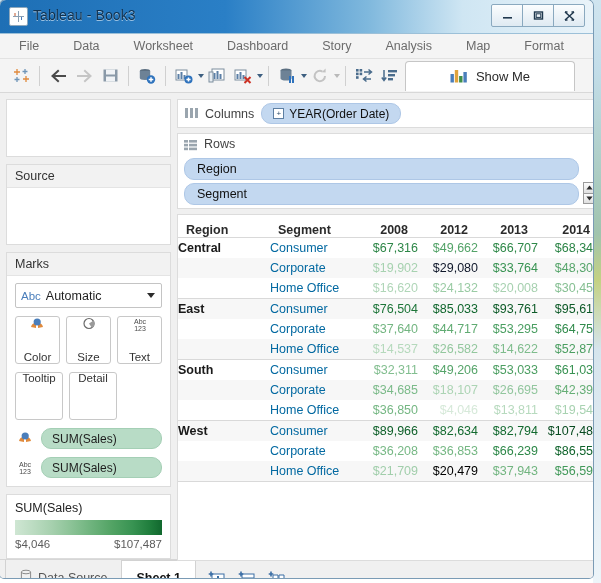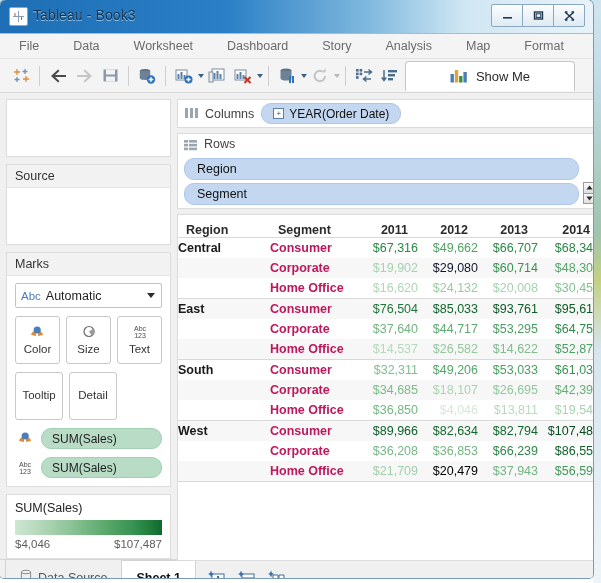--- a/index.html
+++ b/index.html
@@ -103,21 +103,21 @@
   .mark-select{
     height:23px;border:1px solid #c4c4c4;background:#fff;border-radius:2px;
     display:flex;align-items:center;padding:0 5px;font-size:12.5px;color:#1f1f1f;
     position:relative;
   }
   .abc-blue{color:#4a7ebb;font-size:11.5px;margin-right:5px;}
   .sel-caret{position:absolute;right:6px;width:0;height:0;border-left:4px solid transparent;border-right:4px solid transparent;border-top:5px solid #2b2b2b;}
   .mrow{display:flex;gap:6px;margin-top:8px;}
   .mbtn{
     width:46px;height:46px;border:1px solid #c8c8c8;background:#fff;border-radius:3px;
-    display:flex;flex-direction:column;align-items:center;justify-content:center;gap:2px;
+    display:flex;flex-direction:column;align-items:center;justify-content:space-between;gap:2px;
     font-size:11.5px;color:#333;
   }
   .mbtn .lab{line-height:1;}
   .pill-row{display:flex;align-items:center;gap:6px;margin-top:8px;}
   .pill-ico{width:20px;display:flex;align-items:center;justify-content:center;}
   .pill{
     flex:1;height:19px;border-radius:10px;background:#b8dcc6;border:1px solid #a4cfb5;
     display:flex;align-items:center;padding-left:10px;font-size:12px;color:#1d1d1d;
   }
   .legend-card{background:#fff;border:1px solid #dcdcdc;margin-top:7px;padding:6px 8px 8px 8px;}
@@ -172,21 +172,21 @@
   }
   .hdr{
     font-size:12.5px;color:#2b2b2b;font-weight:bold;height:22px;vertical-align:bottom;
     padding-bottom:3px;
   }
   .hdr.l{text-align:left;padding-left:8px;}
   .hdr.r{text-align:right;padding-right:10px;}
   .hline td{border-bottom:1px solid #d9d9d9;height:0;padding:0;}
   .cell{height:20px;font-size:12.5px;vertical-align:middle;}
   .c-region{padding-left:8px;color:#1a1a1a;font-weight:bold;text-align:left;}
-  .c-seg{padding-left:8px;color:#be185d;text-align:left;font-weight:bold;}
+  .c-seg{padding-left:8px;color:#0369a1;text-align:left;}
   .c-val{text-align:right;padding-right:10px;font-variant-numeric:tabular-nums;}
   tr.band td{background:#f7f7f7;}
   tr.grpsep td{border-top:1px solid #d9d9d9;}
 
   
   .tabbar{
     height:35px;background:#f0f0f0;border-top:1px solid #d6d6d6;
     display:flex;align-items:stretch;padding-left:6px;
   }
   .tab{
@@ -536,21 +536,21 @@
               <col style="width:88px">
             <col style="width:60px">
               <col style="width:60px">
               <col style="width:60px">
               <col style="width:62px">
           </colgroup>
           <tbody>
             <tr>
               <td class="hdr l">Region</td>
               <td class="hdr l">Segment</td>
-              <td class="hdr r">2011</td>
+              <td class="hdr r">2008</td>
               <td class="hdr r">2012</td>
               <td class="hdr r">2013</td>
               <td class="hdr r">2014</td>
             </tr>
             <tr class="hline">
                 <td colspan="6"></td>
               </tr>
           </tbody>
           <tbody id="xt-rows">
               <tr>
@@ -559,21 +559,21 @@
                 <td class="cell c-val" style="color: rgb(45, 134, 71);">$67,316</td>
                 <td class="cell c-val" style="color: rgb(83, 163, 104);">$49,662</td>
                 <td class="cell c-val" style="color: rgb(46, 136, 72);">$66,707</td>
                 <td class="cell c-val" style="color: rgb(43, 132, 70);">$68,346</td>
               </tr>
               <tr class=" band">
                 <td class="cell c-region"></td>
                 <td class="cell c-seg">Corporate</td>
                 <td class="cell c-val" style="color: rgb(167, 210, 176);">$19,902</td>
                 <td class="cell c-val" style="color: #0f172a;">$29,080</td>
-                <td class="cell c-val" style="color: rgb(56, 147, 82);">$60,714</td>
+                <td class="cell c-val" style="color: rgb(56, 147, 82);">$33,764</td>
                 <td class="cell c-val" style="color: rgb(87, 165, 107);">$48,300</td>
               </tr>
               <tr>
                 <td class="cell c-region"></td>
                 <td class="cell c-seg">Home Office</td>
                 <td class="cell c-val" style="color: rgb(176, 214, 184);">$16,620</td>
                 <td class="cell c-val" style="color: rgb(154, 203, 164);">$24,132</td>
                 <td class="cell c-val" style="color: rgb(167, 209, 176);">$20,008</td>
                 <td class="cell c-val" style="color: rgb(135, 192, 148);">$30,452</td>
               </tr>

